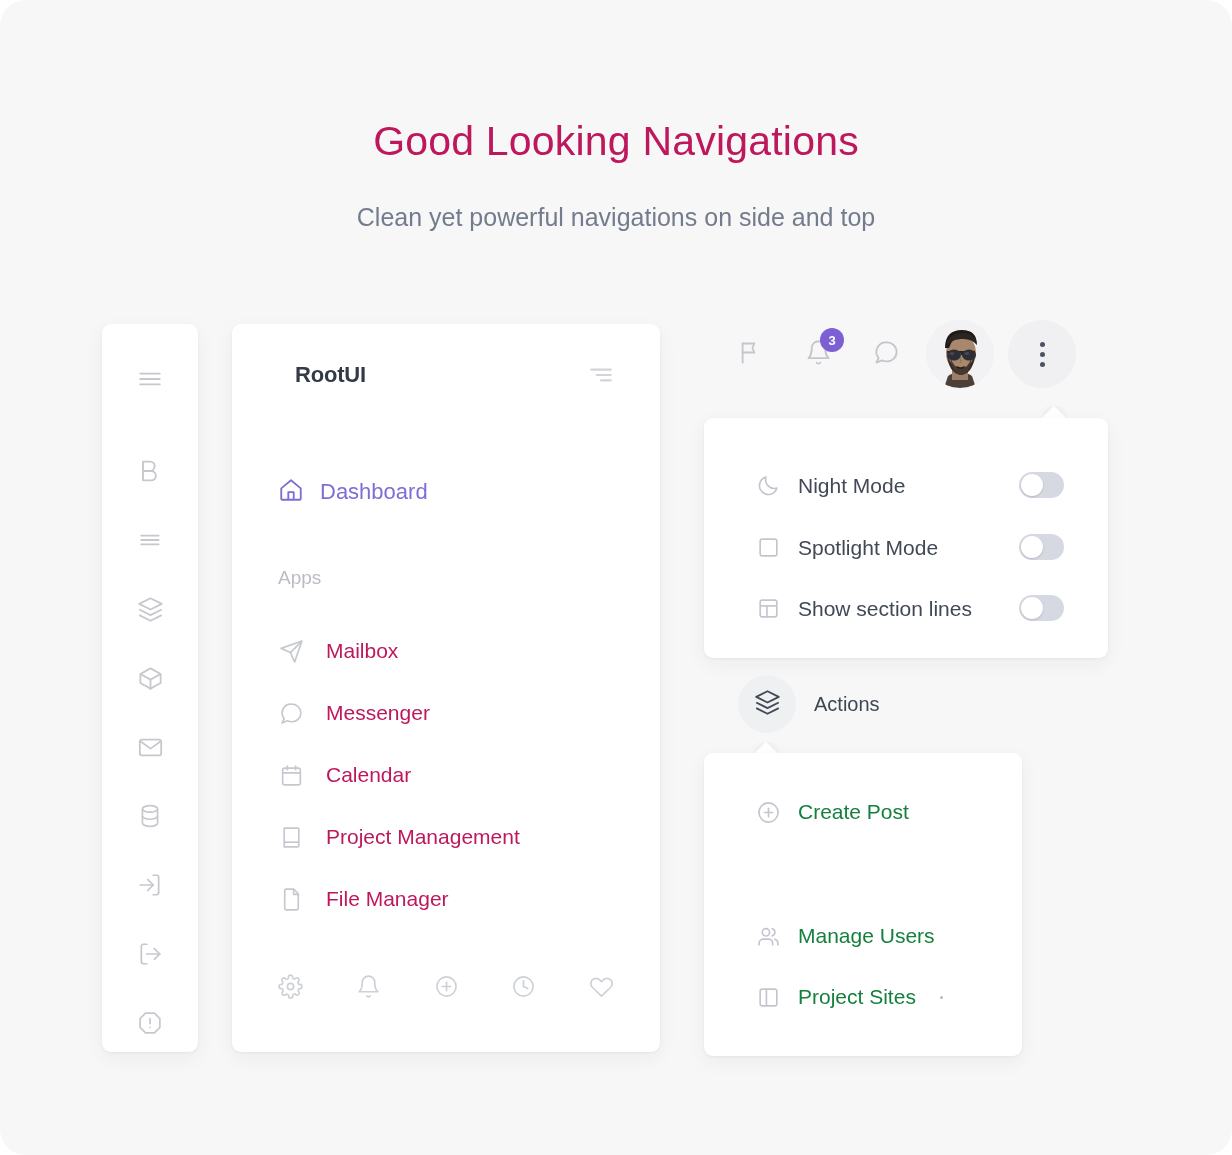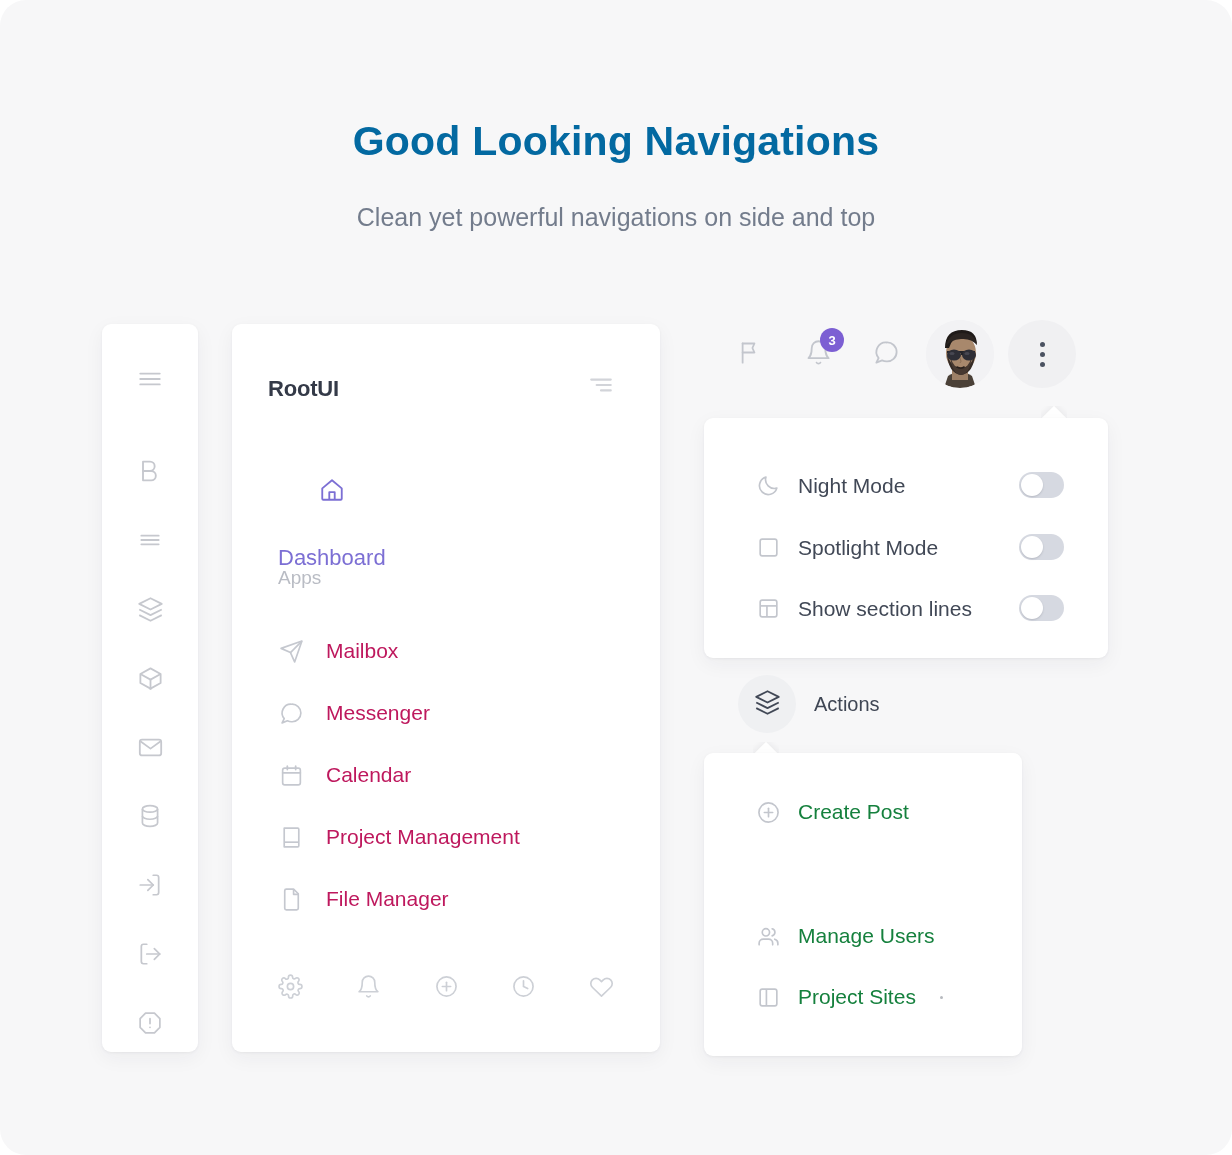--- a/index.html
+++ b/index.html
@@ -22,22 +22,22 @@
     overflow: hidden;
   }
 
   
   .page-title {
     position: absolute;
     left: 0; right: 0;
     top: 118px;
     text-align: center;
     font-size: 41px;
-    font-weight: 700;
-    color: #0369a1;
+    font-weight: 400;
+    color: #be185d;
     letter-spacing: 0.2px;
   }
   .page-subtitle {
     position: absolute;
     left: 0; right: 0;
     top: 203px;
     text-align: center;
     font-size: 25px;
     font-weight: 400;
     color: #737c8c;
@@ -75,41 +75,40 @@
     top: 324px;
     width: 428px;
     height: 728px;
   }
   .sb-head {
     position: absolute;
     left: 0; right: 0;
     top: 38px;
     height: 40px;
     display: flex;
-    align-items: flex-end;
-    padding: 0 46px 0 36px;
+    align-items: flex-start;
+    padding: 0 46px 0 63px;
     justify-content: space-between;
   }
   .sb-brand {
     font-size: 22px;
     font-weight: 700;
     color: #343a48;
     letter-spacing: -0.2px;
   }
   .sb-collapse { color: #d2d4d9; display: flex; }
 
   .sb-active {
     position: absolute;
     left: 46px;
     top: 153px;
     display: flex;
     align-items: center;
-    gap: 38px;
+    gap: 16px;
     color: #7c6fd4;
-    flex-direction: column;
   }
   .sb-active .lbl { font-size: 22px; }
 
   .sb-section {
     position: absolute;
     left: 46px;
     top: 243px;
     font-size: 19px;
     color: #b9bcc4;
   }

